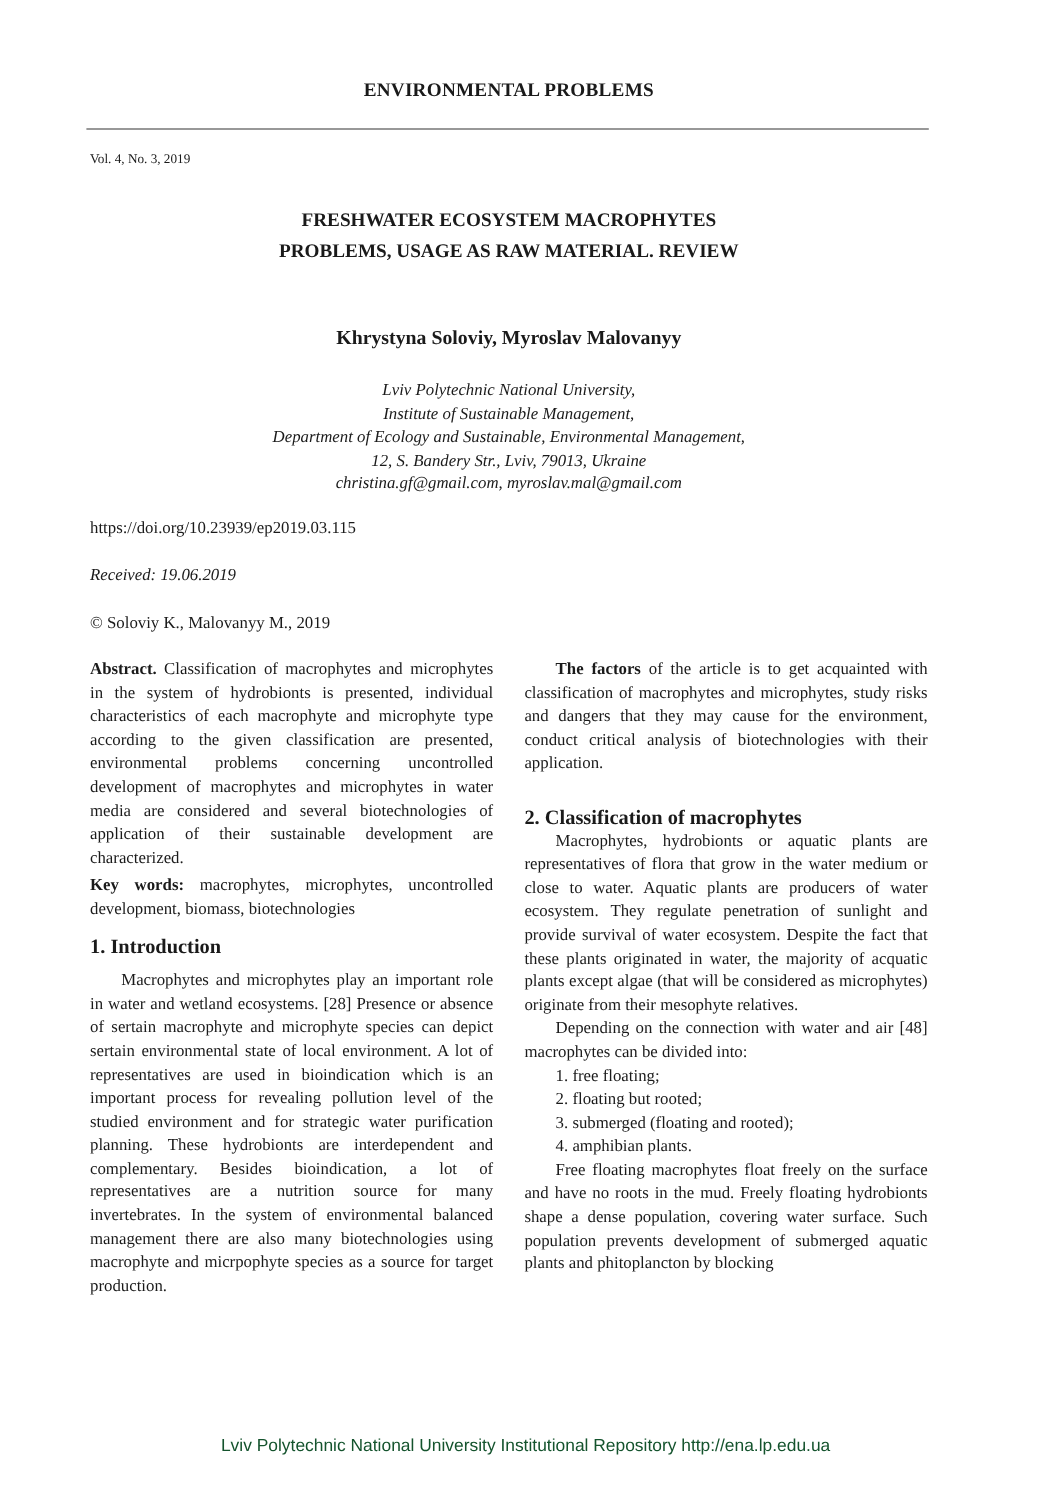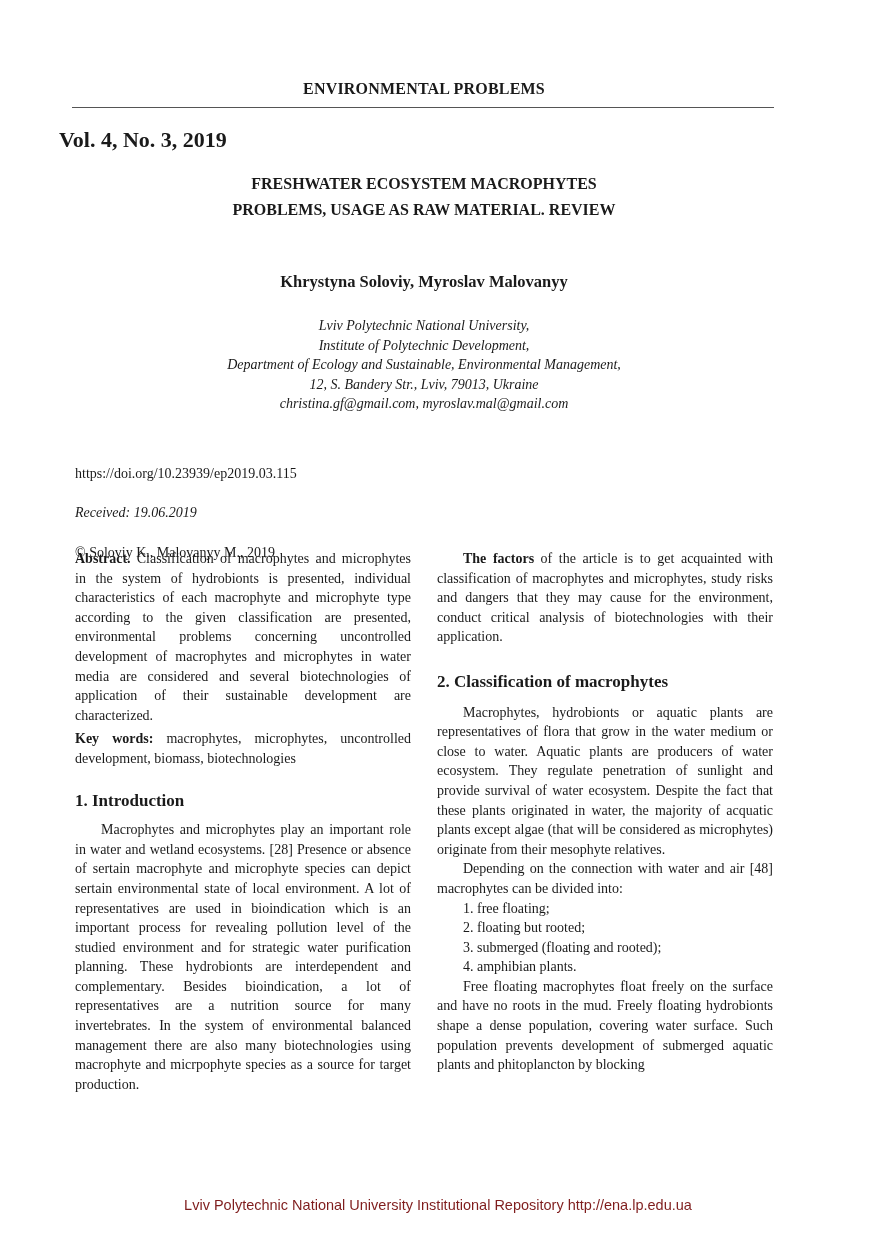--- a/index.html
+++ b/index.html
@@ -1,72 +1,72 @@
 <!DOCTYPE html>
 <html><head>
 <meta charset="utf-8">
 <style>
   html, body { margin: 0; padding: 0; background: #ffffff; }
   body { width: 876px; height: 1240px; position: relative; overflow: hidden; color: #1a1a1a; font-family: "Liberation Serif", serif; }
-  .journal-header { position: absolute; left: 74px; width: 700px; top: 80px; text-align: center; font-weight: bold; font-size: 16px; letter-spacing: 0.2px; }
+  .journal-header { position: absolute; left: 74px; width: 700px; top: 67px; text-align: center; font-weight: bold; font-size: 16px; letter-spacing: 0.2px; }
   .header-rule { position: absolute; left: 72px; width: 702px; top: 107px; height: 0; border-top: 1px solid #555; }
-  .volume { position: absolute; left: 59px; top: 127px; font-weight: bold; font-size: 22px; }
+  .volume { position: absolute; left: 75px; top: 127px; font-weight: normal; font-size: 11px; }
   .title { position: absolute; left: 74px; width: 700px; top: 171px; text-align: center; font-weight: bold; font-size: 16px; line-height: 26px; }
   .authors { position: absolute; left: 74px; width: 700px; top: 272px; text-align: center; font-weight: bold; font-size: 16.5px; }
   .affiliation { position: absolute; left: 74px; width: 700px; top: 316px; text-align: center; font-style: italic; font-size: 14px; line-height: 19.5px; }
-  .meta-line { position: absolute; left: 75px; font-size: 14px; margin-top: 33px; }
+  .meta-line { position: absolute; left: 75px; font-size: 14px; }
   .doi { top: 433px; }
   .received { top: 472px; font-style: italic; }
   .copyright { top: 512px; }
   .col { position: absolute; width: 336px; font-size: 14px; line-height: 19.6px; text-align: justify; }
   .col-left { left: 75px; top: 549px; }
   .col-right { left: 437px; top: 549px; }
   .col p { margin: 0; }
   .indent { text-indent: 26px; }
   .b { font-weight: bold; }
   .section-heading { font-weight: bold; font-size: 17px; margin: 0; text-align: left; }
   .list-item { padding-left: 26px; text-align: left; }
-  .footer { position: absolute; left: 0; width: 876px; top: 1197px; text-align: center; font-family: "Liberation Sans", sans-serif; font-size: 14.5px; color: #7f1d1d; }
+  .footer { position: absolute; left: 0; width: 876px; top: 1197px; text-align: center; font-family: "Liberation Sans", sans-serif; font-size: 14.5px; color: #14532d; }
 </style>
 </head>
 <body>
 
 <div class="journal-header">ENVIRONMENTAL PROBLEMS</div>
 <div class="header-rule"></div>
 <div class="volume">Vol. 4, No. 3, 2019</div>
 
 <div class="title">
   <div>FRESHWATER ECOSYSTEM MACROPHYTES</div>
   <div>PROBLEMS, USAGE AS RAW MATERIAL. REVIEW</div>
 </div>
 
 <div class="authors">Khrystyna Soloviy, Myroslav Malovanyy</div>
 
 <div class="affiliation">
   <div>Lviv Polytechnic National University,</div>
-  <div>Institute of Polytechnic Development,</div>
+  <div>Institute of Sustainable Management,</div>
   <div>Department of Ecology and Sustainable, Environmental Management,</div>
   <div>12, S. Bandery Str., Lviv, 79013, Ukraine</div>
   <div>christina.gf@gmail.com, myroslav.mal@gmail.com</div>
 </div>
 
 <div class="meta-line doi">https://doi.org/10.23939/ep2019.03.115</div>
 <div class="meta-line received">Received: 19.06.2019</div>
 <div class="meta-line copyright">© Soloviy K., Malovanyy M., 2019</div>
 
 <div class="col col-left">
   <p><span class="b">Abstract.</span><span> Classification of macrophytes and microphytes in the system of hydrobionts is presented, individual characteristics of each macrophyte and microphyte type according to the given classification are presented, environmental problems concerning uncontrolled development of macrophytes and microphytes in water media are considered and several biotechnologies of application of their sustainable development are characterized.</span></p>
   <p style="margin-top:4px"><span class="b">Key words:</span><span> macrophytes, microphytes, uncontrolled development, biomass, biotechnologies</span></p>
-  <p class="section-heading" style="margin-top:22px;margin-bottom:10px">1. Introduction</p>
+  <p class="section-heading" style="margin-top:10px;margin-bottom:10px">1. Introduction</p>
   <p class="indent">Macrophytes and microphytes play an important role in water and wetland ecosystems. [28] Presence or absence of sertain macrophyte and microphyte species can depict sertain environmental state of local environment. A lot of representatives are used in bioindication which is an important process for revealing pollution level of the studied environment and for strategic water purification planning. These hydrobionts are interdependent and complementary. Besides bioindication, a lot of representatives are a nutrition source for many invertebrates. In the system of environmental balanced management there are also many biotechnologies using macrophyte and micrpophyte species as a source for target production.</p>
 </div>
 
 <div class="col col-right">
   <p class="indent"><span class="b">The factors</span><span> of the article is to get acquainted with classification of macrophytes and microphytes, study risks and dangers that they may cause for the environment, conduct critical analysis of biotechnologies with their application.</span></p>
-  <p class="section-heading" style="margin-top:25px;margin-bottom:11px">2. Classification of macrophytes</p>
+  <p class="section-heading" style="margin-top:25px;">2. Classification of macrophytes</p>
   <p class="indent">Macrophytes, hydrobionts or aquatic plants are representatives of flora that grow in the water medium or close to water. Aquatic plants are producers of water ecosystem. They regulate penetration of sunlight and provide survival of water ecosystem. Despite the fact that these plants originated in water, the majority of acquatic plants except algae (that will be considered as microphytes) originate from their mesophyte relatives.</p>
   <p class="indent">Depending on the connection with water and air [48] macrophytes can be divided into:</p>
   <p class="list-item">1. free floating;</p>
   <p class="list-item">2. floating but rooted;</p>
   <p class="list-item">3. submerged (floating and rooted);</p>
   <p class="list-item">4. amphibian plants.</p>
   <p class="indent">Free floating macrophytes float freely on the surface and have no roots in the mud. Freely floating hydrobionts shape a dense population, covering water surface. Such population prevents development of submerged aquatic plants and phitoplancton by blocking</p>
 </div>
 
 <div class="footer">Lviv Polytechnic National University Institutional Repository http://ena.lp.edu.ua</div>

